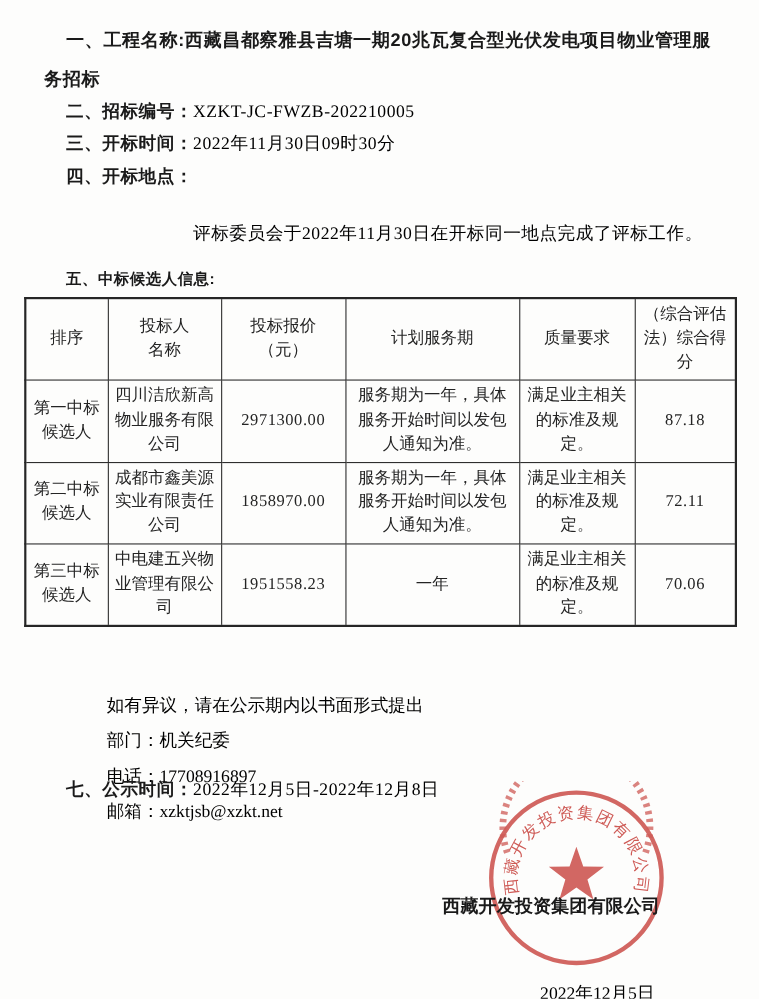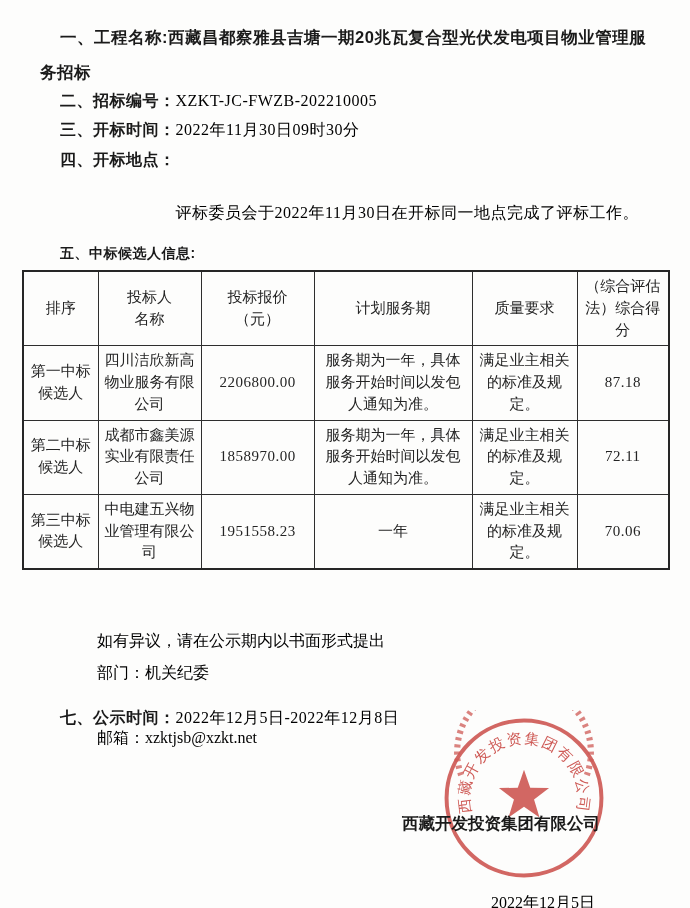--- a/index.html
+++ b/index.html
@@ -109,21 +109,21 @@
         <th class="pre">计划服务期</th>
         <th class="pre">质量要求</th>
         <th class="pre">（综合评估法）综合得分</th>
       </tr>
     </thead>
     <tbody>
       <tr>
         <td class="pre">第一中标
 候选人</td>
         <td>四川洁欣新高物业服务有限公司</td>
-        <td class="num">2206800.00</td>
+        <td class="num">2971300.00</td>
         <td>服务期为一年，具体服务开始时间以发包人通知为准。</td>
         <td>满足业主相关的标准及规定。</td>
         <td class="num">87.18</td>
       </tr>
       <tr>
         <td class="pre">第二中标
 候选人</td>
         <td>成都市鑫美源实业有限责任公司</td>
         <td class="num">1858970.00</td>
         <td>服务期为一年，具体服务开始时间以发包人通知为准。</td>
@@ -137,20 +137,21 @@
         <td class="num">1951558.23</td>
         <td>一年</td>
         <td>满足业主相关的标准及规定。</td>
         <td class="num">70.06</td>
       </tr>
     </tbody>
   </table>
 
   <p class="sub val s1">如有异议，请在公示期内以书面形式提出</p>
   <p class="sub val s2">部门：机关纪委</p>
+  <p class="sub val s3">电话：17708916897</p>
   <p class="sub val s4">邮箱：xzktjsb@xzkt.net</p>
 
   <p class="line p7"><span class="hd">七、公示时间：</span><span class="val">2022年12月5日-2022年12月8日</span></p>
 
   <svg class="seal" viewBox="0 0 200 200" aria-hidden="true">
     <g fill="none" stroke="#c8443f">
       <circle cx="100" cy="100" r="88" stroke-width="4.5" opacity="0.92"></circle>
 
       <path d="M 28.6 74 A 76 76 0 1 1 171.4 74" stroke-width="7" stroke-dasharray="3.5 4.5" opacity="0.75"></path>
     </g>

